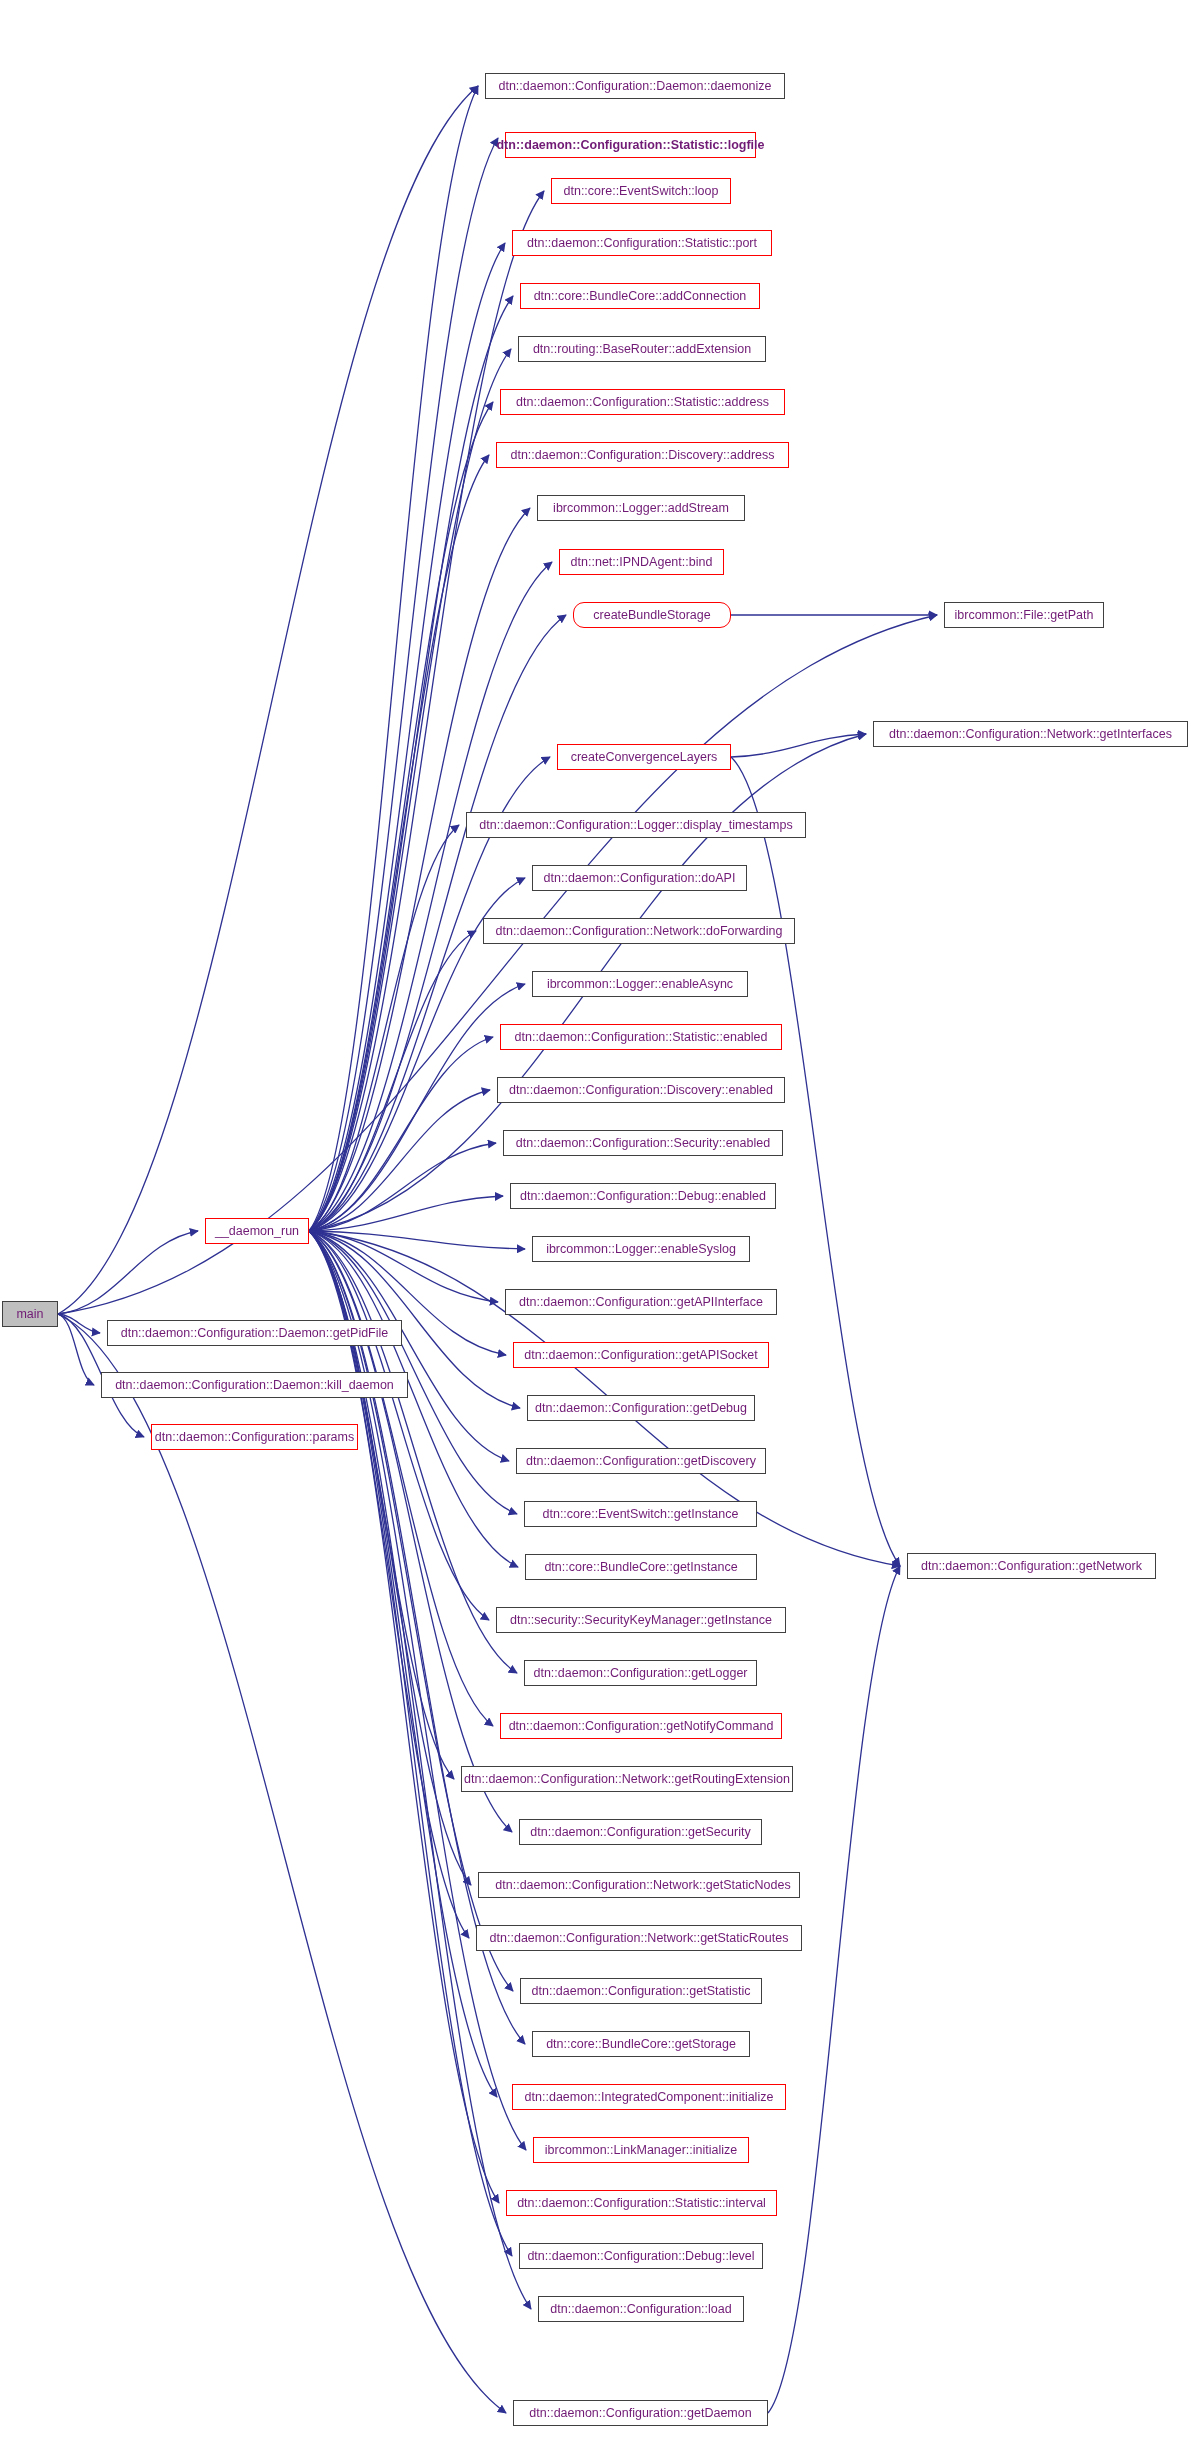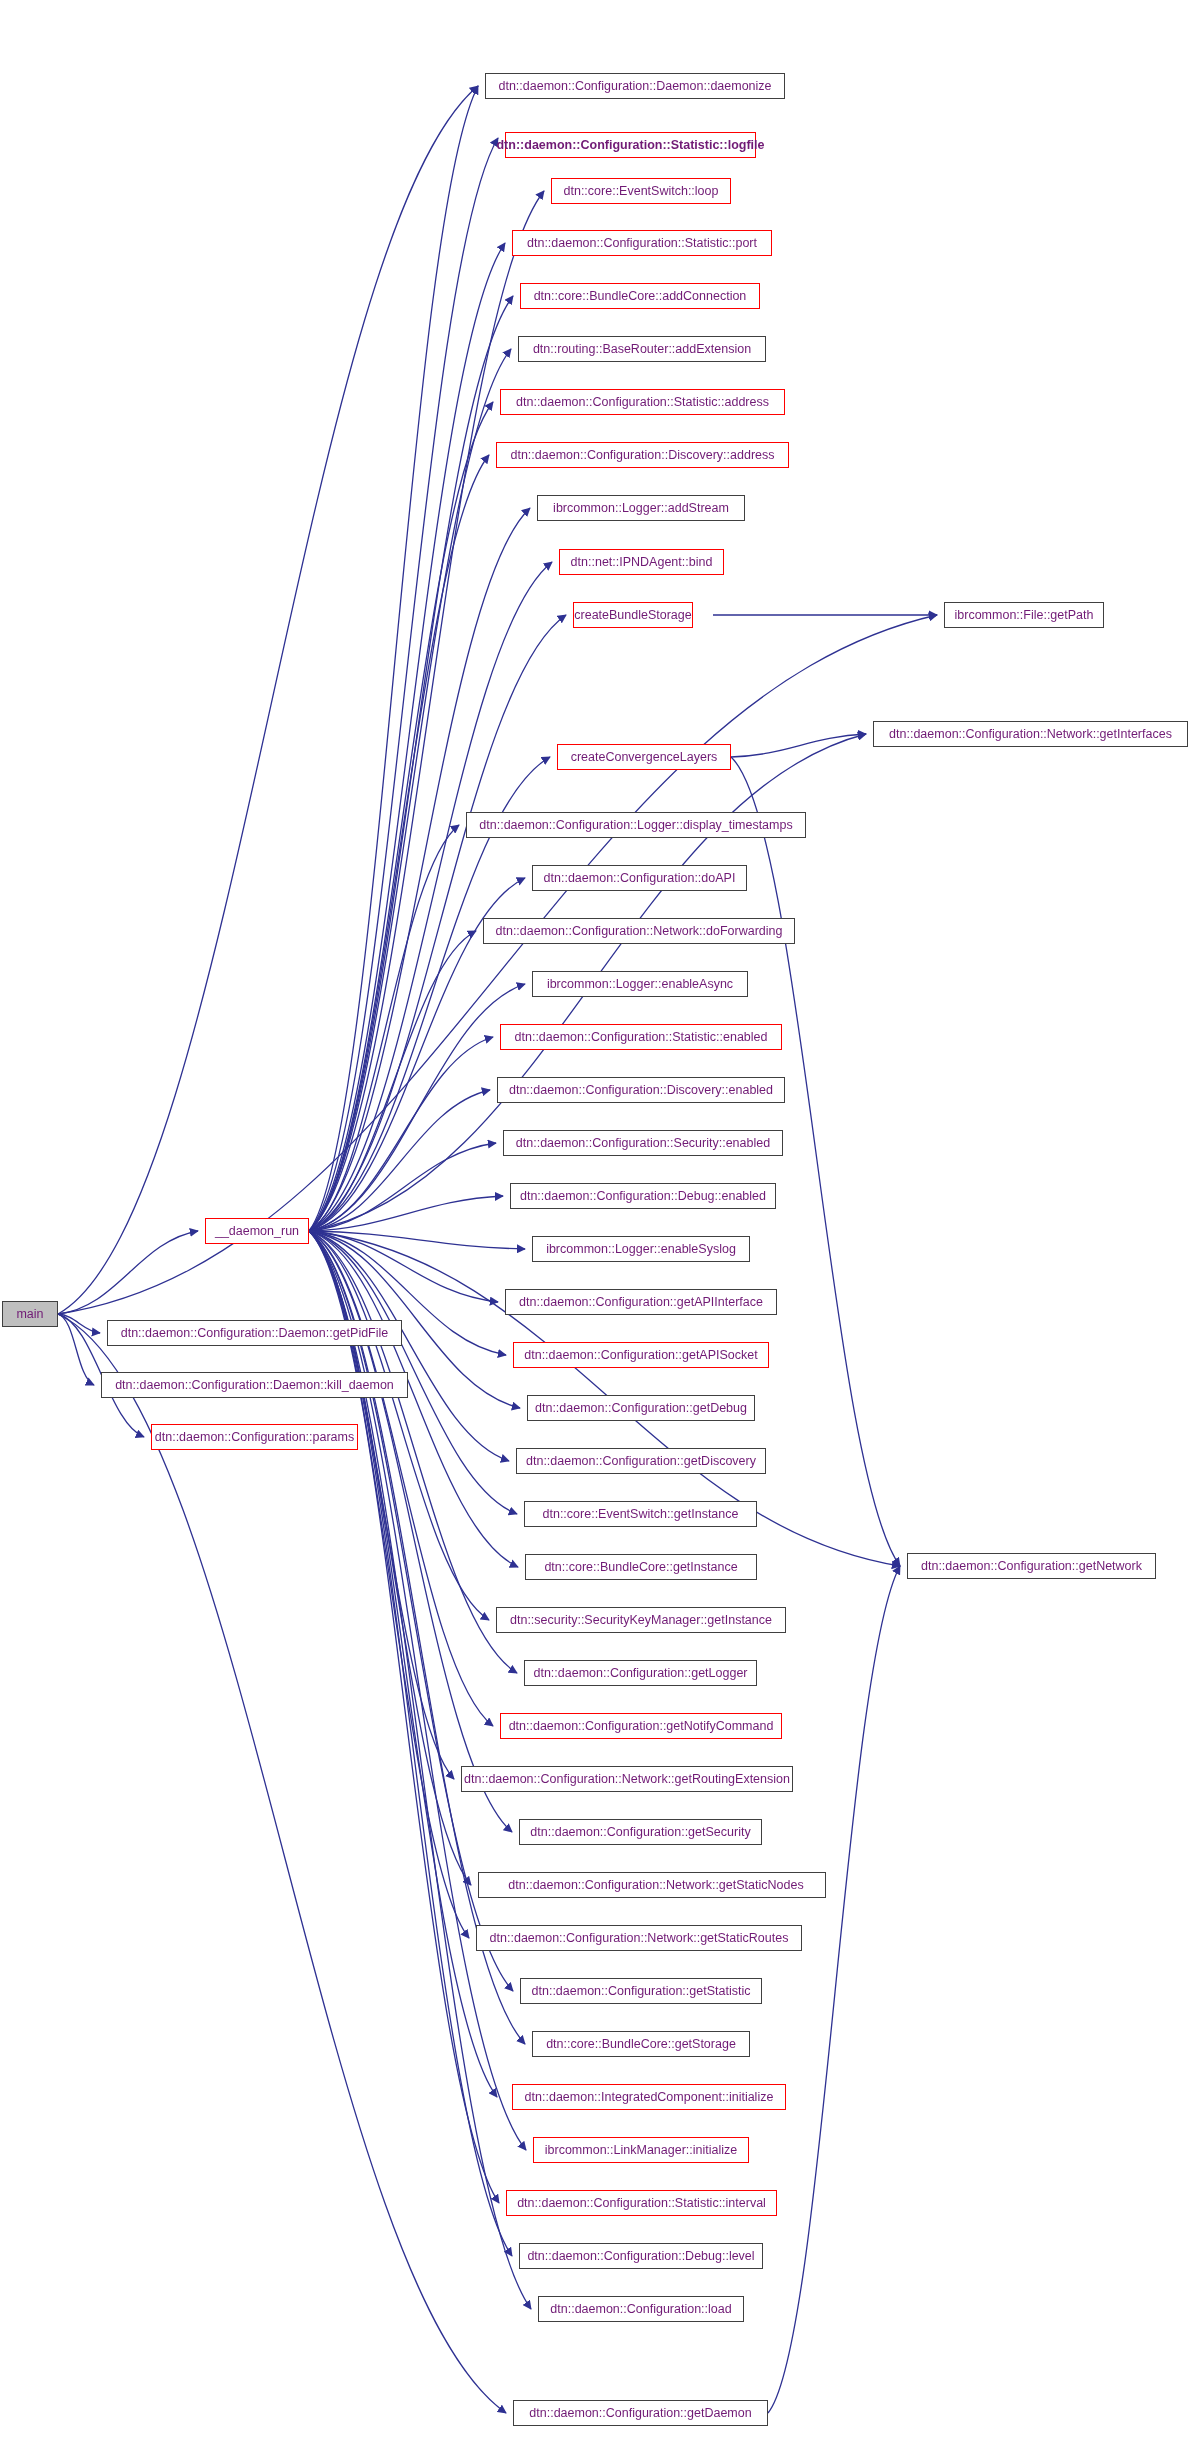--- a/index.html
+++ b/index.html
@@ -155,21 +155,21 @@
       </div>
       <div class="node red" style="left: 496px; top: 442px; width: 293px;">
         <span class="node-label">dtn::daemon::Configuration::Discovery::address</span>
       </div>
       <div class="node" style="left: 537px; top: 495px; width: 208px;">
         <span class="node-label">ibrcommon::Logger::addStream</span>
       </div>
       <div class="node red" style="left: 559px; top: 549px; width: 165px;">
         <span class="node-label">dtn::net::IPNDAgent::bind</span>
       </div>
-      <div class="node red" style="left: 573px; top: 602px; width: 120px;">
+      <div class="node red" style="left: 573px; top: 602px; width: 158px; border-radius: 11px;">
         <span class="node-label">createBundleStorage</span>
       </div>
       <div class="node red" style="left: 557px; top: 744px; width: 174px;">
         <span class="node-label">createConvergenceLayers</span>
       </div>
       <div class="node" style="left: 466px; top: 812px; width: 340px;">
         <span class="node-label">dtn::daemon::Configuration::Logger::display_timestamps</span>
       </div>
       <div class="node" style="left: 532px; top: 865px; width: 215px;">
         <span class="node-label">dtn::daemon::Configuration::doAPI</span>
@@ -221,21 +221,21 @@
       </div>
       <div class="node red" style="left: 500px; top: 1713px; width: 282px;">
         <span class="node-label">dtn::daemon::Configuration::getNotifyCommand</span>
       </div>
       <div class="node" style="left: 461px; top: 1766px; width: 332px;">
         <span class="node-label">dtn::daemon::Configuration::Network::getRoutingExtension</span>
       </div>
       <div class="node" style="left: 519px; top: 1819px; width: 243px;">
         <span class="node-label">dtn::daemon::Configuration::getSecurity</span>
       </div>
-      <div class="node" style="left: 478px; top: 1872px; width: 348px; padding-left: 14px;">
+      <div class="node" style="left: 478px; top: 1872px; width: 322px; padding-left: 14px;">
         <span class="node-label">dtn::daemon::Configuration::Network::getStaticNodes</span>
       </div>
       <div class="node" style="left: 476px; top: 1925px; width: 326px;">
         <span class="node-label">dtn::daemon::Configuration::Network::getStaticRoutes</span>
       </div>
       <div class="node" style="left: 520px; top: 1978px; width: 242px;">
         <span class="node-label">dtn::daemon::Configuration::getStatistic</span>
       </div>
       <div class="node" style="left: 532px; top: 2031px; width: 218px;">
         <span class="node-label">dtn::core::BundleCore::getStorage</span>

